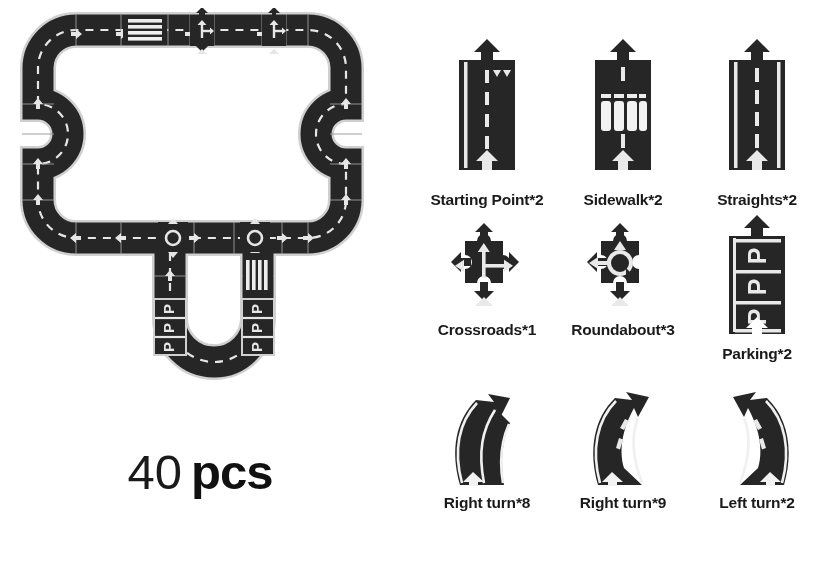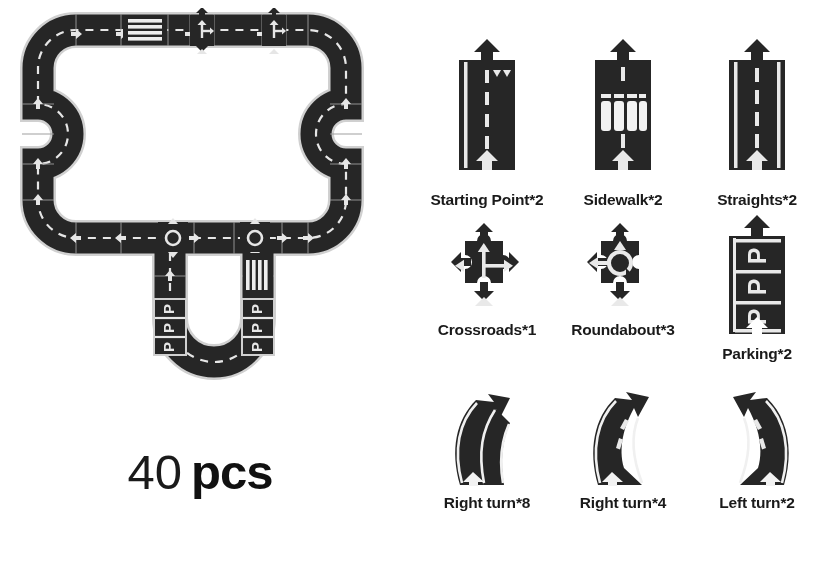--- a/index.html
+++ b/index.html
@@ -483,21 +483,21 @@
                    L 74,95 Z" fill="#262626"></path>
           <path d="M32,93 C 23,60 29,30 48,11" fill="none" stroke="#f0f0f0" stroke-width="2.6"></path>
           <path d="M74,93 C 66,72 62,48 70,28" fill="none" stroke="#f0f0f0" stroke-width="2.6"></path>
           <g fill="#e9e9e9">
             <path d="M52,38 l5,-9 l4,2 l-5,9 z"></path>
             <path d="M48,58 l3,-10 l4,1.4 l-3,10 z"></path>
           </g>
           <path d="M44,82 l-10,10 h6 v4 h9 v-4 h6 z" fill="#f2f2f2"></path>
         </svg>
       </div>
-      <div class="legend-label">Right turn*4</div>
+      <div class="legend-label">Right turn*9</div>
     </div>
 
     <div class="legend-cell" style="left:282px;top:370px;">
       <div class="legend-art" style="height:105px;">
         <svg width="110" height="100" viewBox="0 0 110 100">
           <path d="M82,95
                    C 92,60 86,28 65,8
                    L 48,10
                    l 6,-8 l -23,5 l 11,20 l 4,-9
                    C 56,36 62,58 56,78

